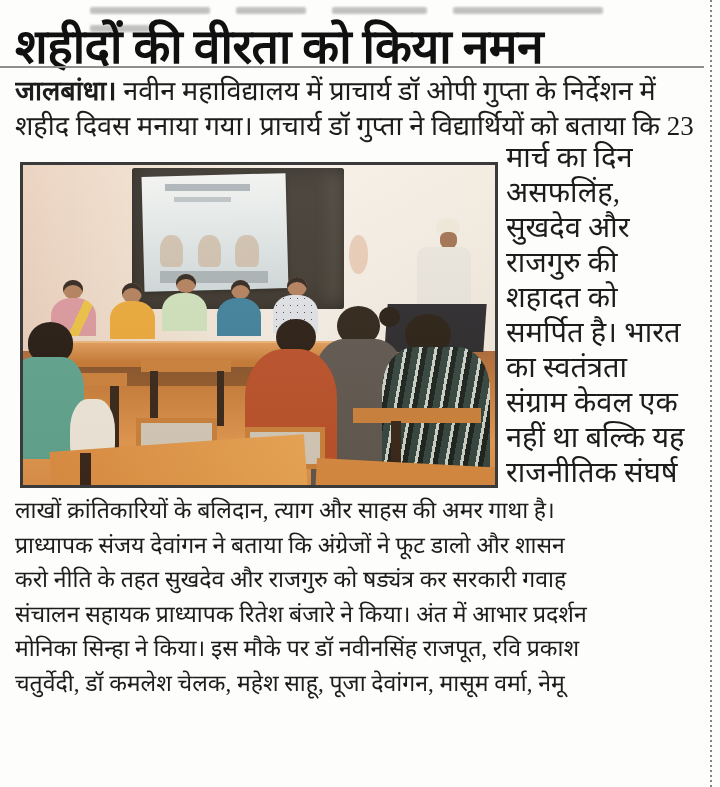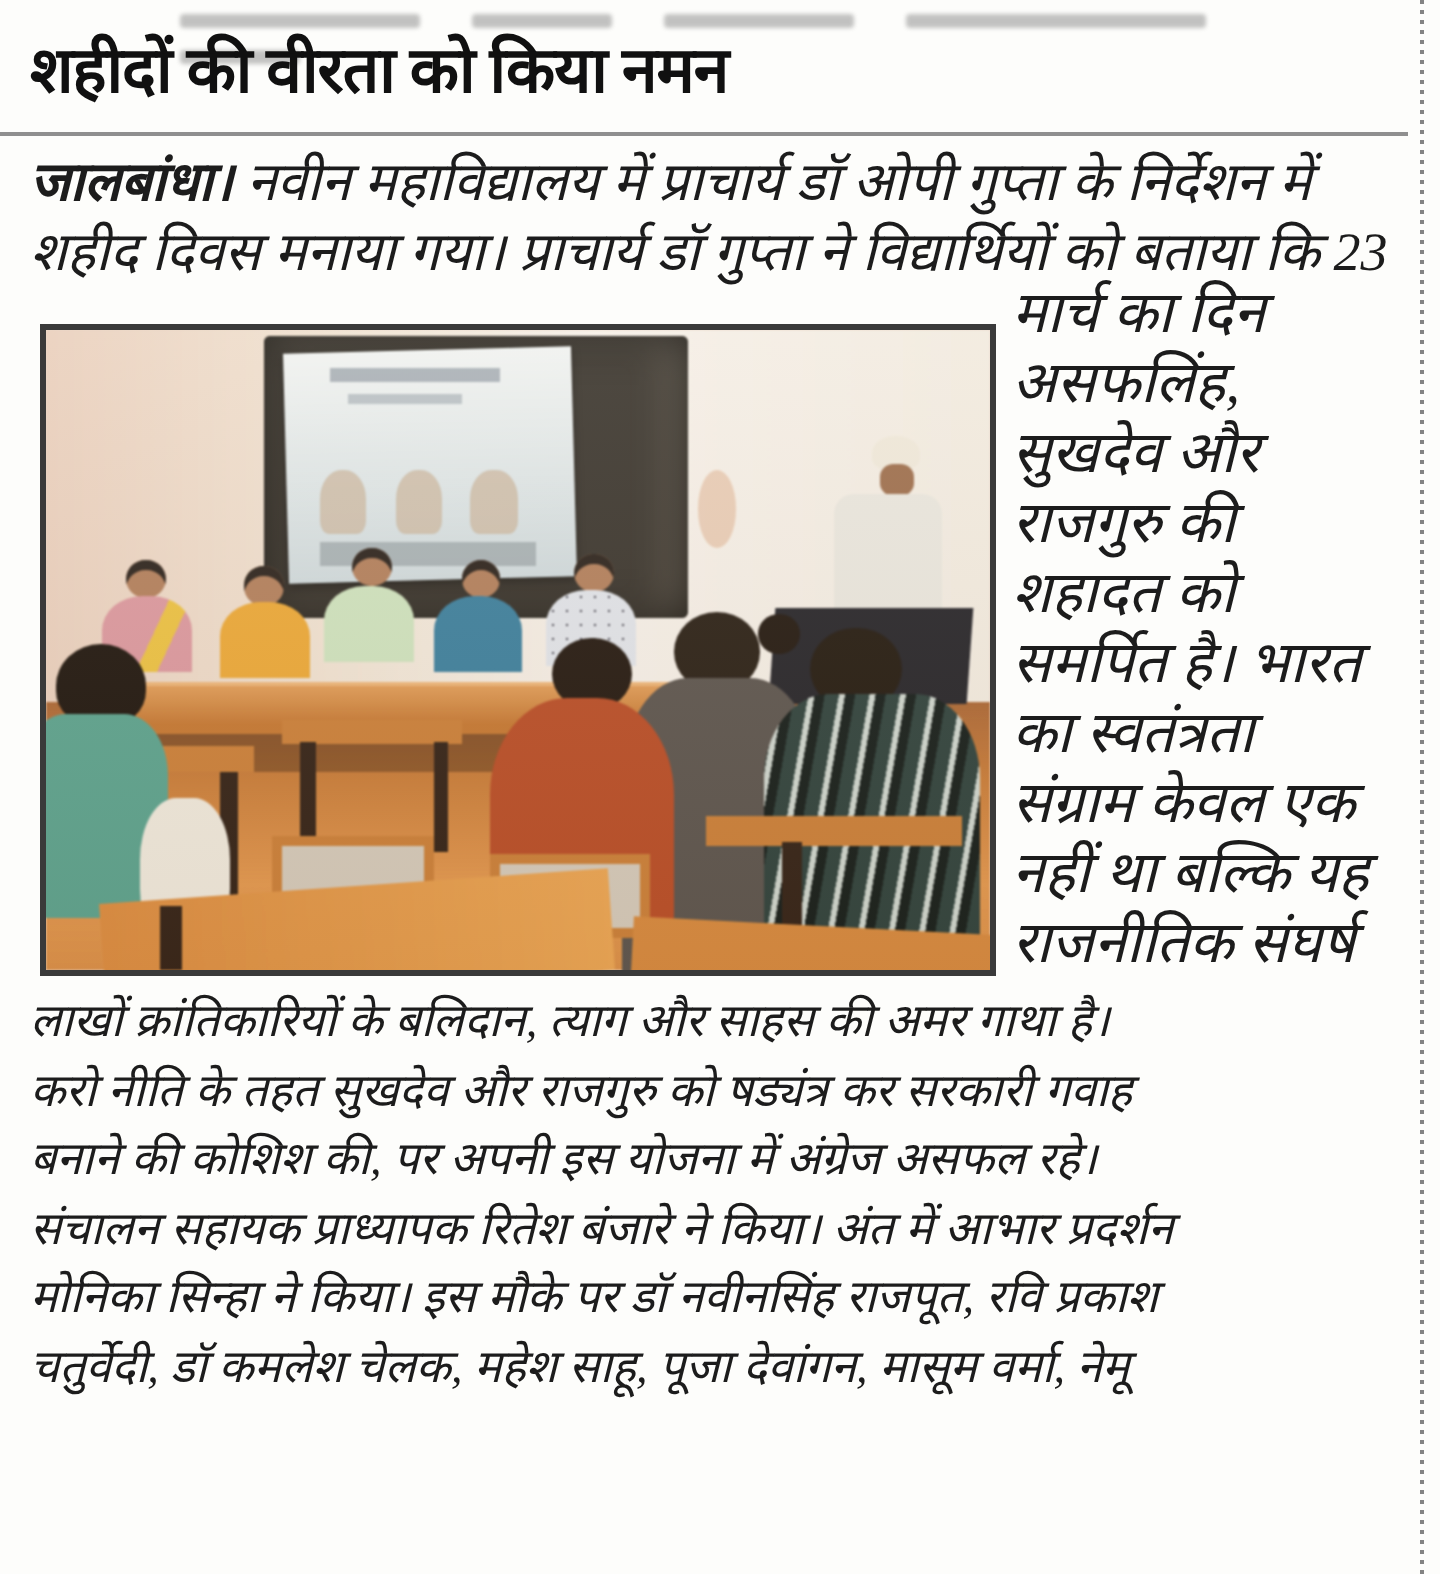--- a/index.html
+++ b/index.html
@@ -3,31 +3,31 @@
 <meta charset="utf-8">
 <style>
   * { margin: 0; padding: 0; box-sizing: border-box; }
   html, body { width: 720px; height: 787px; overflow: hidden; }
   body {
     background: #fdfdfb;
     font-family: "Liberation Serif", "DejaVu Serif", serif;
     color: #1c1c1c;
     position: relative;
   }
-  .line { white-space: nowrap; overflow: hidden; font-style: italic; }
+  .line { white-space: nowrap; overflow: hidden; }
 
   
   .remnant { position: absolute; top: 2px; left: 90px; height: 14px; width: 560px;
     opacity: .35; filter: blur(1px); }
   .remnant span { display: inline-block; height: 7px; background: #555;
     border-radius: 2px; margin-right: 26px; vertical-align: top; margin-top: 5px; }
 
   .headline {
     position: absolute; top: 12px; left: 15px; width: 690px;
-    font-size: 32px; font-weight: 700; color: #101010;
+    font-size: 48px; font-weight: 700; color: #101010;
     letter-spacing: -0.5px; white-space: nowrap; overflow: hidden;
   }
   .rule { position: absolute; top: 66px; left: 0; width: 704px; height: 2px;
     background: #8f8f8f; }
 
   .intro { position: absolute; top: 74px; left: 15px; width: 692px;
     font-size: 27px; line-height: 35px; }
   .dateline { font-weight: 700; }
 
   .midrow { position: absolute; top: 152px; left: 0; width: 632px; height: 336px; }
@@ -222,20 +222,20 @@
     <div class="line">समर्पित है। भारत</div>
     <div class="line">का स्वतंत्रता</div>
     <div class="line">संग्राम केवल एक</div>
     <div class="line">नहीं था बल्कि यह</div>
     <div class="line">राजनीतिक संघर्ष</div>
   </div>
 </div>
 
 <div class="bodytext">
   <div class="line">लाखों क्रांतिकारियों के बलिदान, त्याग और साहस की अमर गाथा है।</div>
+  <div class="line">प्राध्यापक संजय देवांगन ने बताया कि अंग्रेजों ने फूट डालो और शासन</div>
   <div class="line">करो नीति के तहत सुखदेव और राजगुरु को षड्यंत्र कर सरकारी गवाह</div>
-  <div class="line">बनाने की कोशिश की,  पर अपनी इस योजना में अंग्रेज असफल रहे।</div>
   <div class="line">संचालन सहायक प्राध्यापक रितेश बंजारे ने किया। अंत में आभार प्रदर्शन</div>
   <div class="line">मोनिका सिन्हा ने किया। इस मौके पर डॉ नवीनसिंह राजपूत, रवि प्रकाश</div>
   <div class="line">चतुर्वेदी,  डॉ कमलेश चेलक, महेश साहू, पूजा देवांगन, मासूम वर्मा, नेमू</div>
 </div>
 
 <div class="dotted-edge"></div>
 
 </body></html>

